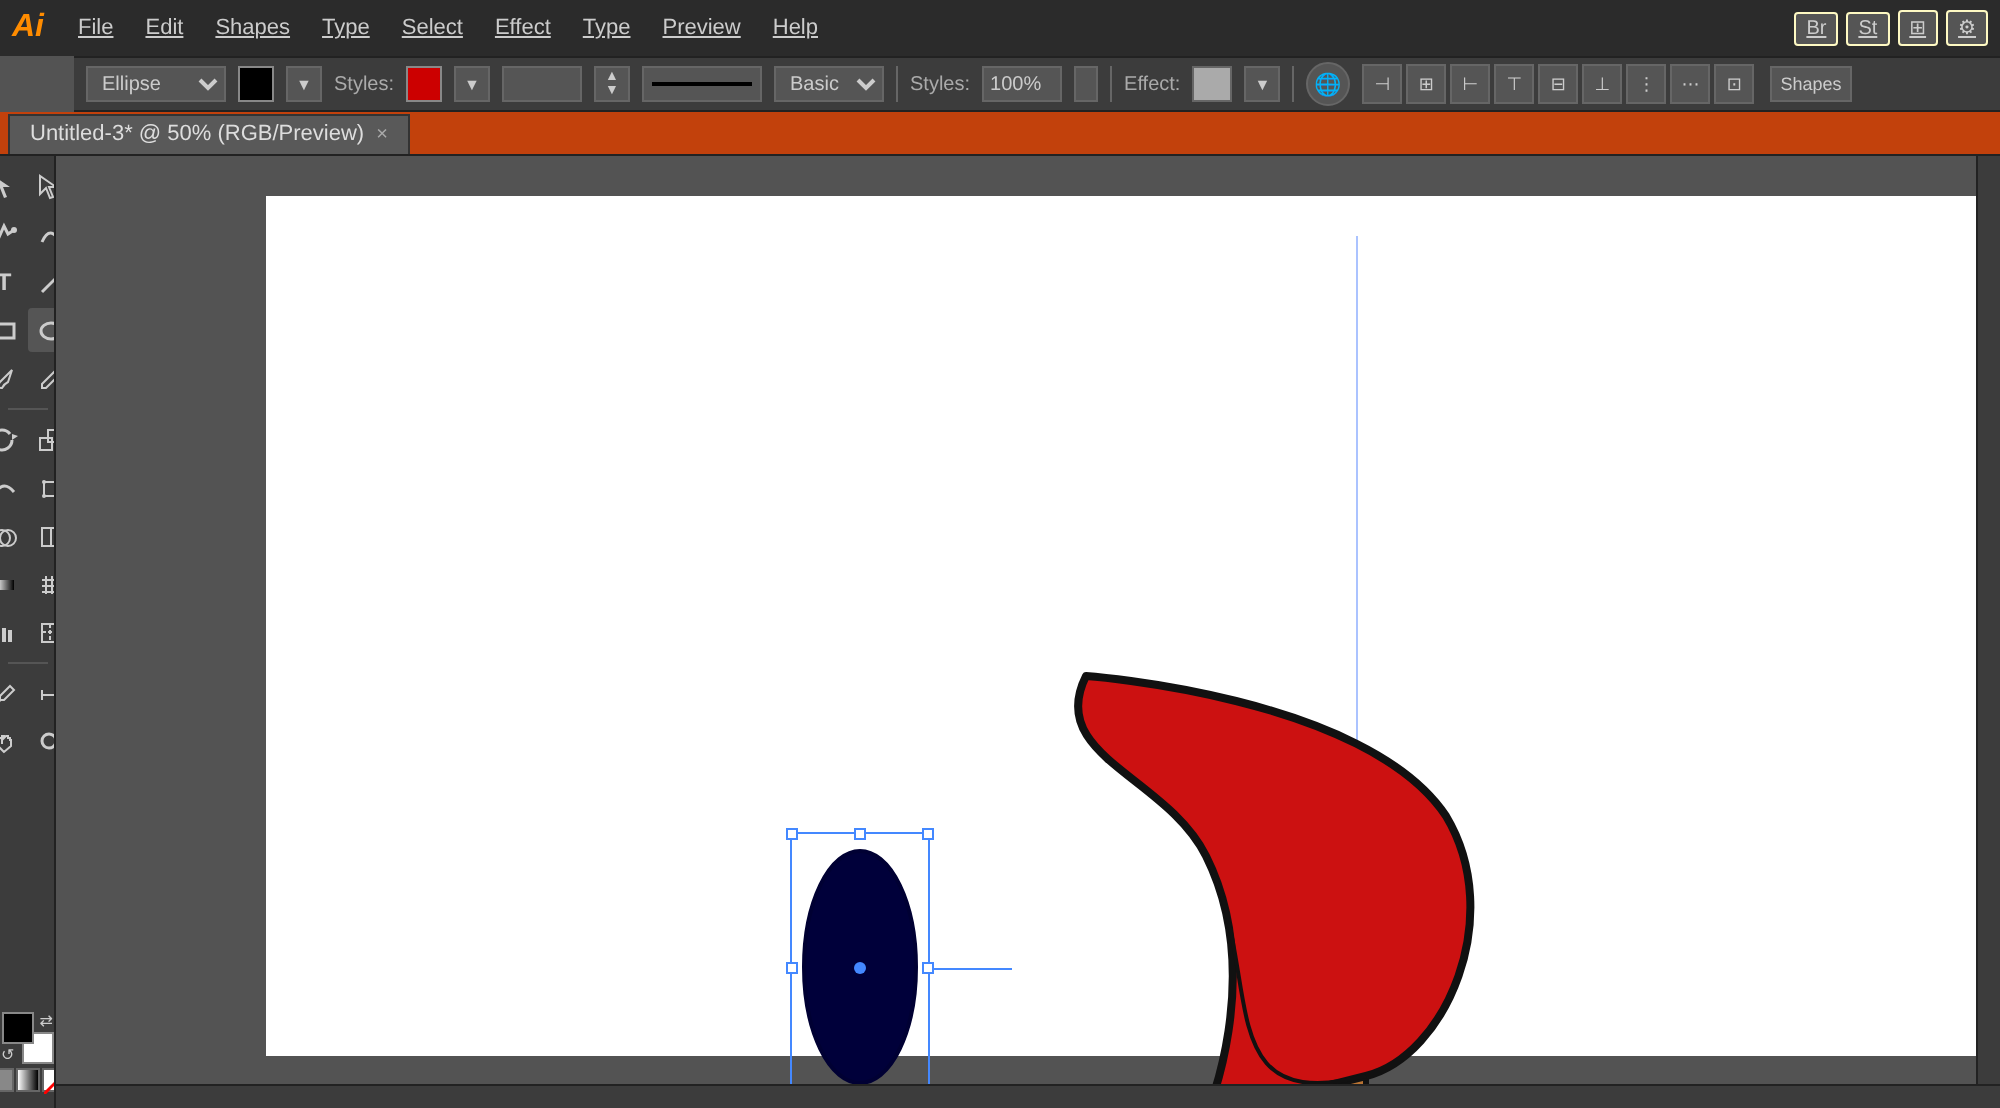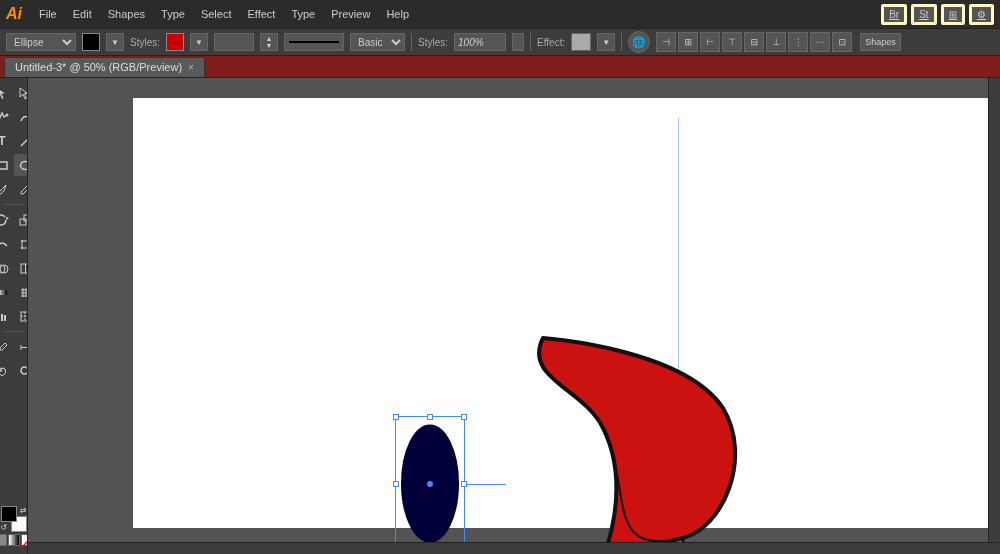--- a/index.html
+++ b/index.html
@@ -19,50 +19,52 @@
       font-weight: bold;
       font-size: 16px;
       margin-right: 8px;
       font-style: italic;
     }
     .menu-item {
       padding: 3px 7px;
       color: #ccc;
       font-size: 11px;
       cursor: pointer;
+      text-decoration: underline;
     }
 
     
     .top-right-icons {
       margin-left: auto;
       display: flex;
       align-items: center;
       gap: 4px;
     }
     .bridge-btn {
       background: #555;
-      border: 3px solid #fef9c3;
+      border: 1px solid #fef9c3;
       color: #ccc;
       font-size: 10px;
       padding: 2px 5px;
       border-radius: 2px;
       cursor: pointer;
       text-decoration: underline;
     }
 
     
     .options-bar {
       height: 28px;
       background: #3c3c3c;
       border-top: 1px solid #222;
       border-bottom: 1px solid #222;
       display: flex;
       align-items: center;
       padding: 0 6px;
       gap: 6px;
+      margin-left: 37px;
     }
     .options-bar select, .options-bar input {
       background: #555;
       border: 1px solid #666;
       color: #ccc;
       font-size: 10px;
       height: 18px;
       padding: 0 3px;
     }
     .options-label {
@@ -130,21 +132,21 @@
       align-items: center;
       justify-content: center;
       font-size: 9px;
       cursor: pointer;
       color: #ccc;
     }
 
     
     .tab-bar {
       height: 22px;
-      background: #7f1d1d;
+      background: #c2410c;
       display: flex;
       align-items: center;
       padding-left: 4px;
       border-bottom: 1px solid #222;
     }
     .tab {
       height: 20px;
       background: #595959;
       border: 1px solid #333;
       border-bottom: none;
@@ -430,21 +432,21 @@
 
   <div class="stroke-line">
     <div class="stroke-line-inner"></div>
   </div>
   <select style="width:55px;">
     <option>Basic</option>
   </select>
   <div class="options-separator"></div>
 
   <span class="options-label">Styles:</span>
-  <input type="text" class="opacity-field" value="100%" style="width: 52px; font-style: italic;">
+  <input type="text" class="opacity-field" value="100%" style="width: 40px;">
   <div style="width:12px;height:18px;background:#555;border:1px solid #666;cursor:pointer;"></div>
   <div class="options-separator"></div>
 
   <span class="options-label">Effect:</span>
   <div class="styles-swatch"></div>
   <div style="width:18px;height:18px;background:#555;border:1px solid #666;display:flex;align-items:center;justify-content:center;">
       <span style="font-size:8px;">▼</span>
     </div>
   <div class="options-separator"></div>
 

